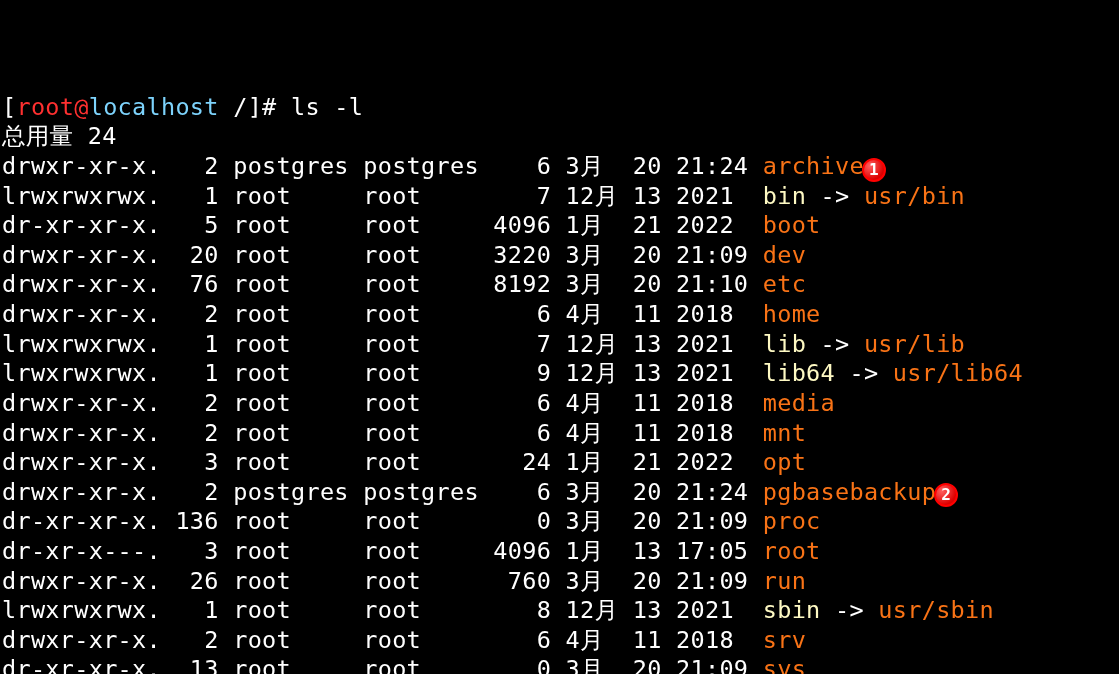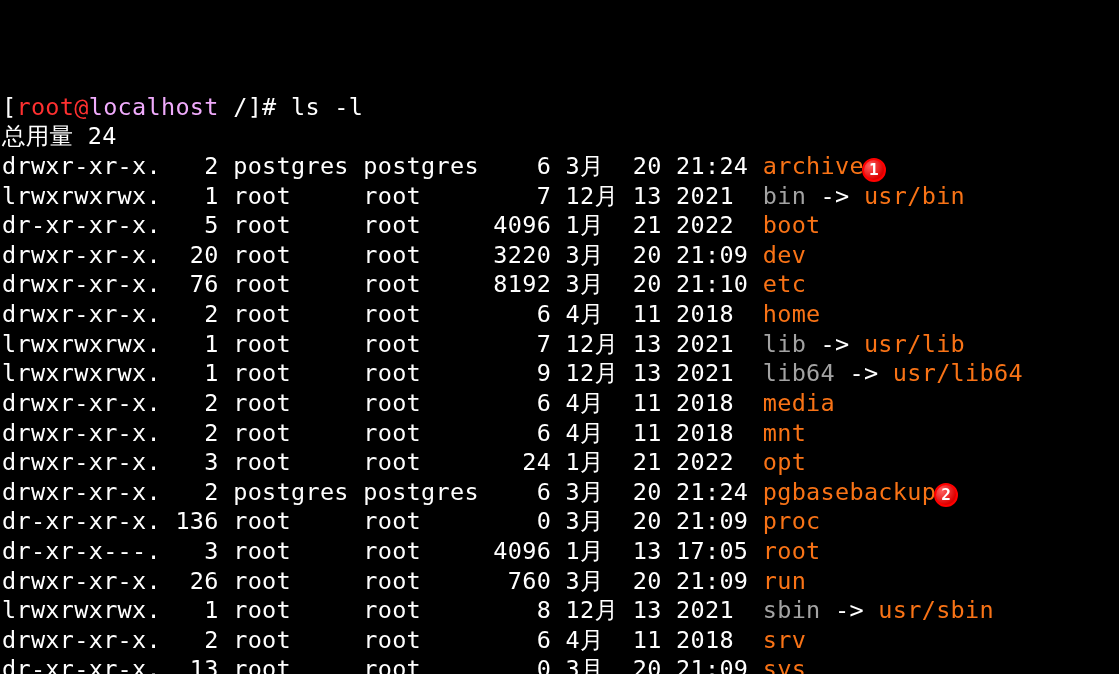--- a/index.html
+++ b/index.html
@@ -12,24 +12,24 @@
     color: #ffffff;
     white-space: pre;
     width: 1119px;
     height: 674px;
     overflow: hidden;
     box-sizing: border-box;
     letter-spacing: 0.3px;
   }
   .line { display: block; }
   .red    { color: #ff3030; }
-  .host   { color: #f0abfc; }         
+  .host   { color: #7dd3fc; }         
   .white  { color: #ffffff; }
   .dir    { color: #f97316; }         
-  .link   { color: #a3a3a3; } 
+  .link   { color: #fef9c3; } 
   .annotation {
     display: inline-block;
     position: relative;
     top: 2px;
     width: 20px;
     height: 20px;
     border: 2px solid #ff0000;
     border-radius: 50%;
     background: radial-gradient(circle at 30% 30%, #ff6060 0%, #dd0000 70%);
     color: #ffffff;

